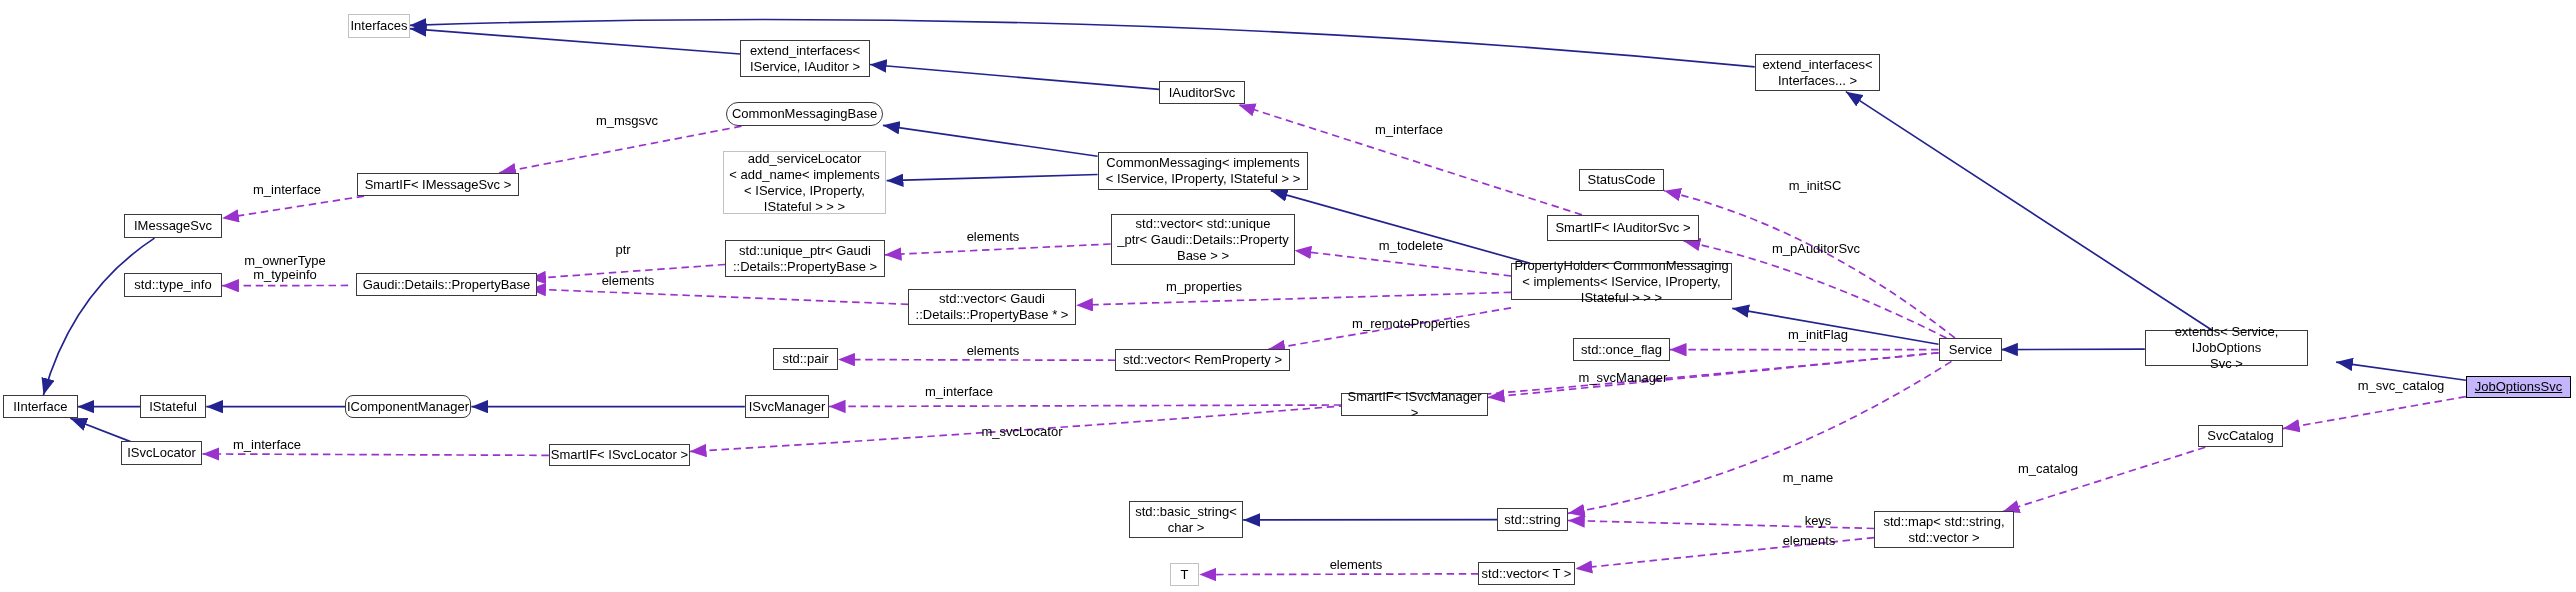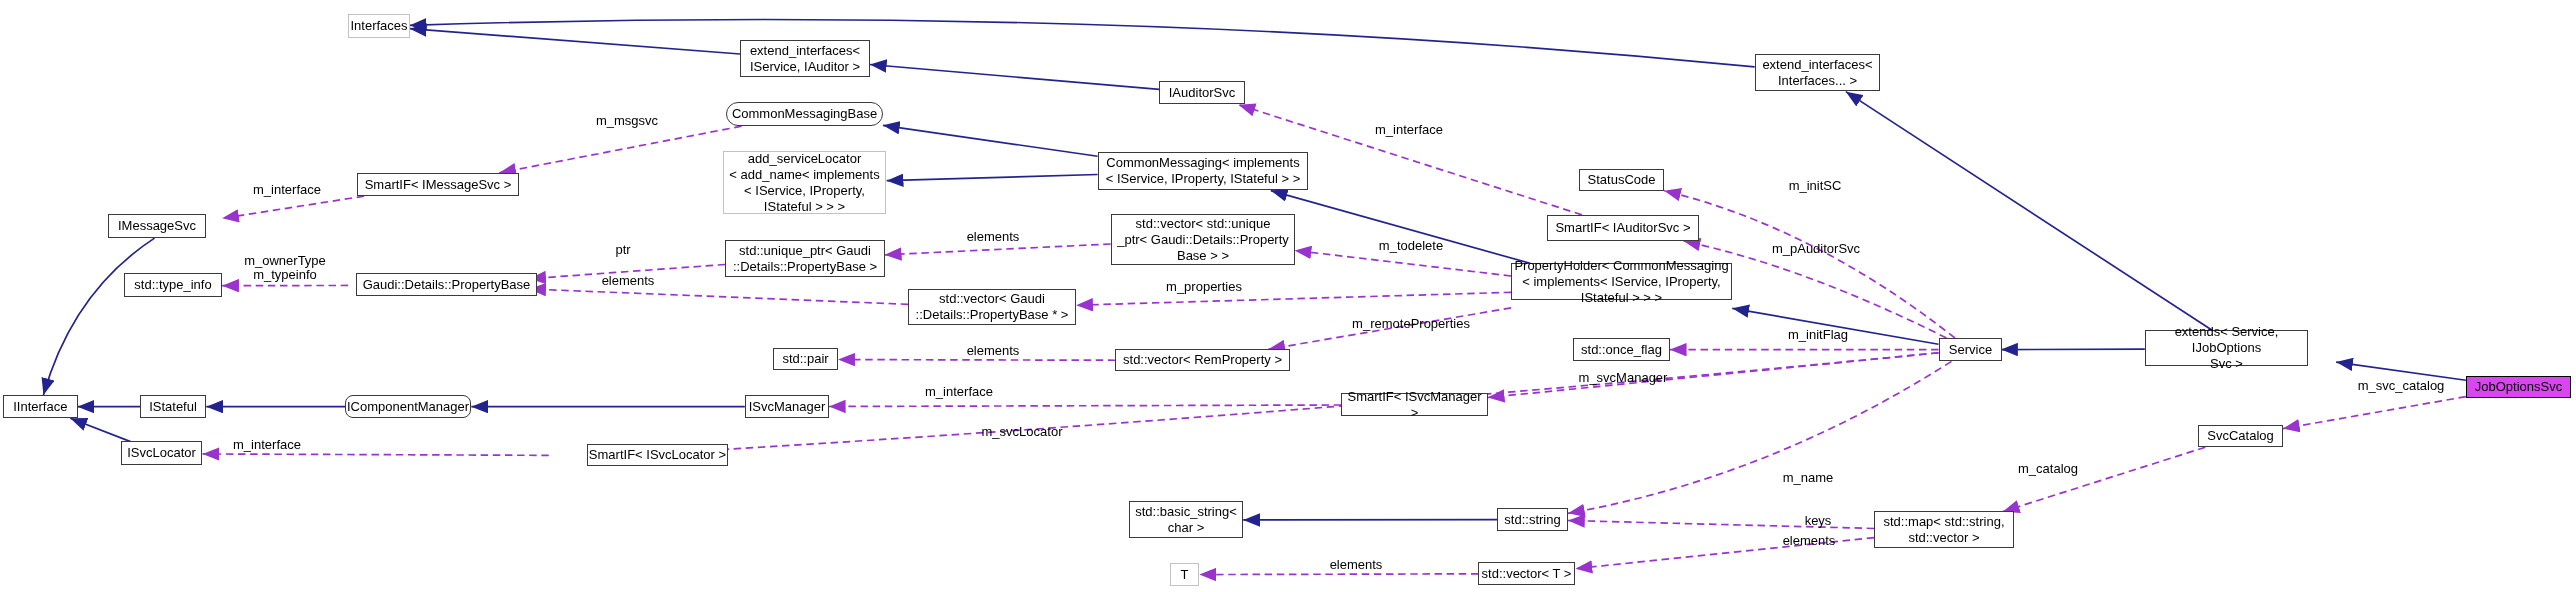--- a/index.html
+++ b/index.html
@@ -5,21 +5,21 @@
   html,body{margin:0;padding:0;background:#ffffff;}
   #canvas{position:relative;width:2576px;height:593px;background:#ffffff;overflow:hidden;
           font-family:"Liberation Sans",sans-serif;}
   #edge-layer{position:absolute;left:0;top:0;width:2576px;height:593px;}
   #node-layer,#label-layer{position:absolute;left:0;top:0;width:100%;height:100%;pointer-events:none;}
   .node{position:absolute;display:flex;align-items:center;justify-content:center;
         box-sizing:border-box;text-align:center;white-space:pre-line;
         background:#ffffff;border:1.6px solid #3a3a3a;color:#000;
         font-size:13px;line-height:16px;pointer-events:auto;cursor:pointer;}
   .node.gray{border:1.2px solid #c2c2c2;}
-  .node.highlight{background:#d946ef;border-color:#000;}
+  .node.highlight{background:#c4b5fd;border-color:#000;text-decoration:underline;}
   .edge-label{position:absolute;transform:translate(-50%,-50%);color:#000;
         font-size:13px;line-height:14px;text-align:center;white-space:pre-line;}
   path.inherit{stroke:#23238f;stroke-width:1.8;fill:none;}
   path.usage{stroke:#9a32cd;stroke-width:1.8;fill:none;stroke-dasharray:8,5;}
 </style>
 </head>
 <body>
 
 <div id="canvas">
   <svg id="edge-layer" viewBox="0 0 2760 635" xmlns="http://www.w3.org/2000/svg">
@@ -76,21 +76,21 @@
   </svg>
   <div id="node-layer">
       <div class="node gray" style="left: 348px; top: 14px; width: 62px; height: 24px;">Interfaces</div>
       <div class="node" style="left: 740px; top: 40px; width: 130px; height: 37px;">extend_interfaces&lt;
 IService, IAuditor &gt;</div>
       <div class="node" style="left: 1159px; top: 81px; width: 86px; height: 23px;">IAuditorSvc</div>
       <div class="node" style="left: 1755px; top: 54px; width: 125px; height: 37px;">extend_interfaces&lt;
 Interfaces... &gt;</div>
       <div class="node" style="left: 726px; top: 102px; width: 157px; height: 24px; border-radius: 12px;">CommonMessagingBase</div>
       <div class="node" style="left: 357px; top: 173px; width: 162px; height: 23px;">SmartIF&lt; IMessageSvc &gt;</div>
-      <div class="node" style="left: 108px; top: 214px; width: 98px; height: 24px;">IMessageSvc</div>
+      <div class="node" style="left: 124px; top: 214px; width: 98px; height: 24px;">IMessageSvc</div>
       <div class="node gray" style="left: 723px; top: 151px; width: 163px; height: 63px;">add_serviceLocator
 &lt; add_name&lt; implements
 &lt; IService, IProperty,
 IStateful &gt; &gt; &gt;</div>
       <div class="node" style="left: 1098px; top: 152px; width: 210px; height: 38px;">CommonMessaging&lt; implements
 &lt; IService, IProperty, IStateful &gt; &gt;</div>
       <div class="node" style="left: 1111px; top: 214px; width: 184px; height: 51px;">std::vector&lt; std::unique
 _ptr&lt; Gaudi::Details::Property
 Base &gt; &gt;</div>
       <div class="node" style="left: 1579px; top: 169px; width: 85px; height: 22.4px;">StatusCode</div>
@@ -110,21 +110,21 @@
       <div class="node" style="left: 1939px; top: 338px; width: 63px; height: 23px;">Service</div>
       <div class="node" style="left: 2145px; top: 330px; width: 163px; height: 36px;">extends&lt; Service, IJobOptions
 Svc &gt;</div>
       <div class="node highlight" style="left: 2466px; top: 376px; width: 105px; height: 22.4px;">JobOptionsSvc</div>
       <div class="node" style="left: 2.8px; top: 395px; width: 75px; height: 23px;">IInterface</div>
       <div class="node" style="left: 140px; top: 395px; width: 66px; height: 23px;">IStateful</div>
       <div class="node" style="left: 345px; top: 395px; width: 126px; height: 23px; border-radius: 8px;">IComponentManager</div>
       <div class="node" style="left: 745px; top: 395px; width: 84px; height: 23px;">ISvcManager</div>
       <div class="node" style="left: 1341px; top: 393px; width: 147px; height: 23px;">SmartIF&lt; ISvcManager &gt;</div>
       <div class="node" style="left: 121px; top: 441px; width: 81px; height: 24px;">ISvcLocator</div>
-      <div class="node" style="left: 549px; top: 444px; width: 141px; height: 22.4px; margin-left: 38px;">SmartIF&lt; ISvcLocator &gt;</div>
+      <div class="node" style="left: 549px; top: 444px; width: 141px; height: 22.4px;">SmartIF&lt; ISvcLocator &gt;</div>
       <div class="node" style="left: 1129px; top: 501px; width: 114px; height: 37px;">std::basic_string&lt;
 char &gt;</div>
       <div class="node" style="left: 1497px; top: 508px; width: 71px; height: 23px;">std::string</div>
       <div class="node" style="left: 1874px; top: 511px; width: 140px; height: 37px;">std::map&lt; std::string,
 std::vector &gt;</div>
       <div class="node" style="left: 2198px; top: 425px; width: 85px; height: 22.4px;">SvcCatalog</div>
       <div class="node gray" style="left: 1170px; top: 563px; width: 29px; height: 23px;">T</div>
       <div class="node" style="left: 1478px; top: 562px; width: 97px; height: 23px;">std::vector&lt; T &gt;</div>
     </div>
   <div id="label-layer">

